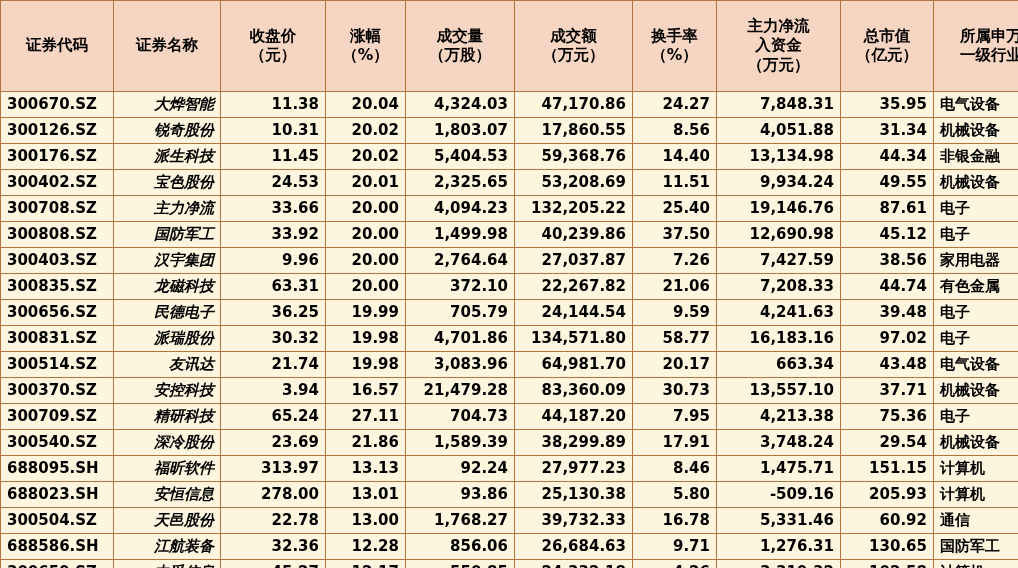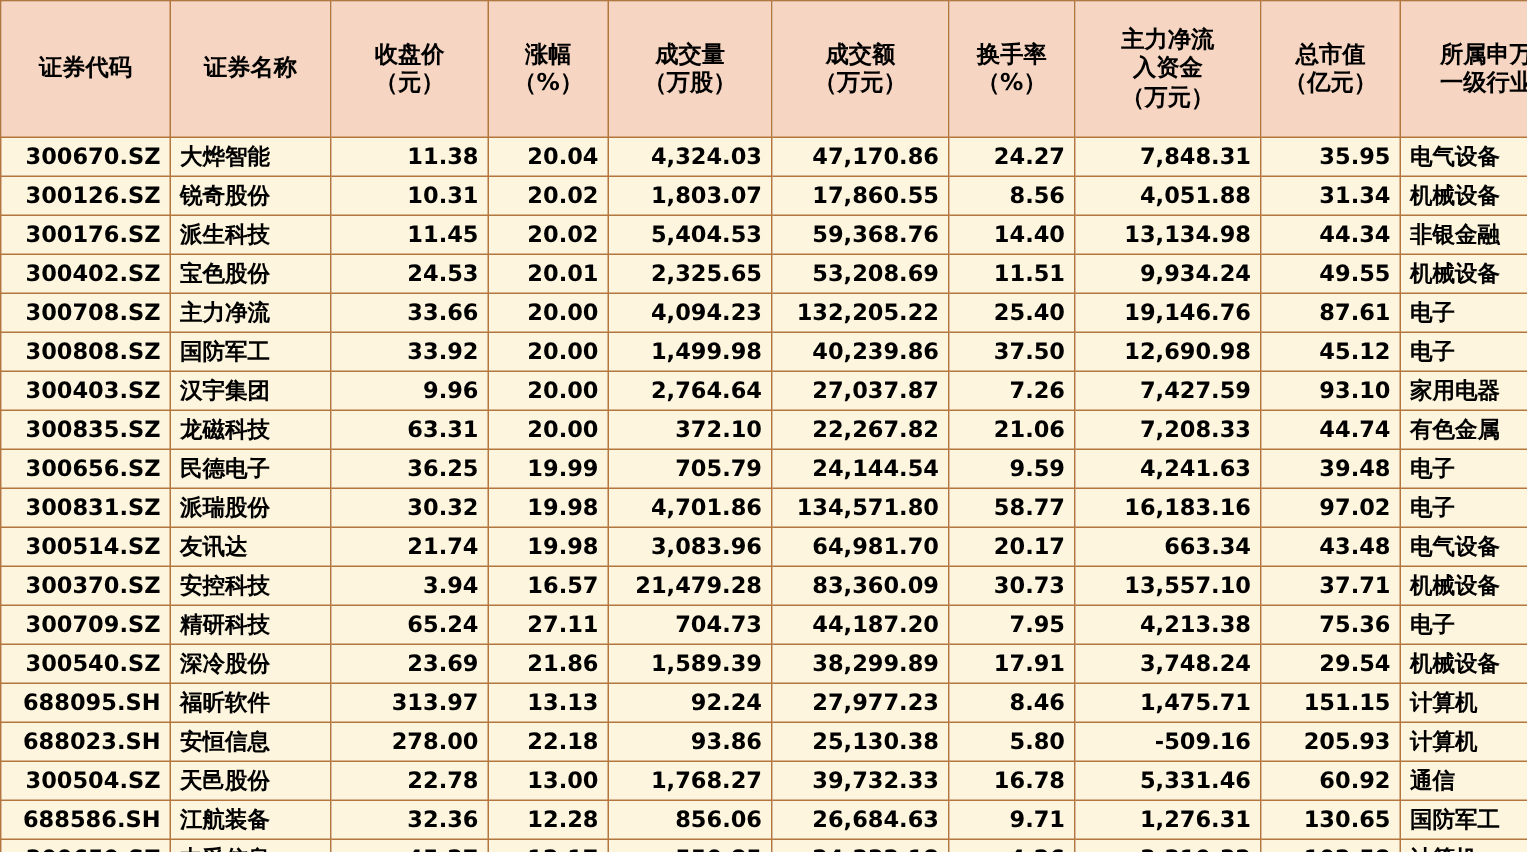--- a/index.html
+++ b/index.html
@@ -38,22 +38,22 @@
     font-size: 15.5px;
   }
   table.stock-table thead th .hl {
     display: block;
   }
   table.stock-table tbody td {
     background: #fdf5de;
     height: 25px;
     padding: 0 6px;
   }
-  td.c-code   { text-align: right;  font-weight: bold; font-size: 14.5px; }
-  td.c-name   { text-align: left;  font-weight: bold; font-size: 15px; }
+  td.c-code   { text-align: left;  font-weight: bold; font-size: 14.5px; }
+  td.c-name   { text-align: right;  font-weight: bold; font-size: 15px; font-style: italic; }
   td.c-num    { text-align: right; font-weight: bold; font-size: 14.5px; }
   td.c-ind    { text-align: left;  font-weight: bold; font-size: 14.5px; }
 
   col.w-code { width: 113px; }
   col.w-name { width: 107px; }
   col.w-close{ width: 105px; }
   col.w-chg  { width: 80px; }
   col.w-vol  { width: 109px; }
   col.w-amt  { width: 118px; }
   col.w-turn { width: 84px; }
@@ -195,21 +195,21 @@
       </tr>
       <tr>
         <td class="c-code">300403.SZ</td>
         <td class="c-name">汉宇集团</td>
         <td class="c-num">9.96</td>
         <td class="c-num">20.00</td>
         <td class="c-num">2,764.64</td>
         <td class="c-num">27,037.87</td>
         <td class="c-num">7.26</td>
         <td class="c-num">7,427.59</td>
-        <td class="c-num">93.10</td>
+        <td class="c-num">38.56</td>
         <td class="c-ind">家用电器</td>
       </tr>
       <tr>
         <td class="c-code">300835.SZ</td>
         <td class="c-name">龙磁科技</td>
         <td class="c-num">63.31</td>
         <td class="c-num">20.00</td>
         <td class="c-num">372.10</td>
         <td class="c-num">22,267.82</td>
         <td class="c-num">21.06</td>
@@ -298,21 +298,21 @@
         <td class="c-num">27,977.23</td>
         <td class="c-num">8.46</td>
         <td class="c-num">1,475.71</td>
         <td class="c-num">151.15</td>
         <td class="c-ind">计算机</td>
       </tr>
       <tr>
         <td class="c-code">688023.SH</td>
         <td class="c-name">安恒信息</td>
         <td class="c-num">278.00</td>
-        <td class="c-num">22.18</td>
+        <td class="c-num">13.01</td>
         <td class="c-num">93.86</td>
         <td class="c-num">25,130.38</td>
         <td class="c-num">5.80</td>
         <td class="c-num">-509.16</td>
         <td class="c-num">205.93</td>
         <td class="c-ind">计算机</td>
       </tr>
       <tr>
         <td class="c-code">300504.SZ</td>
         <td class="c-name">天邑股份</td>

